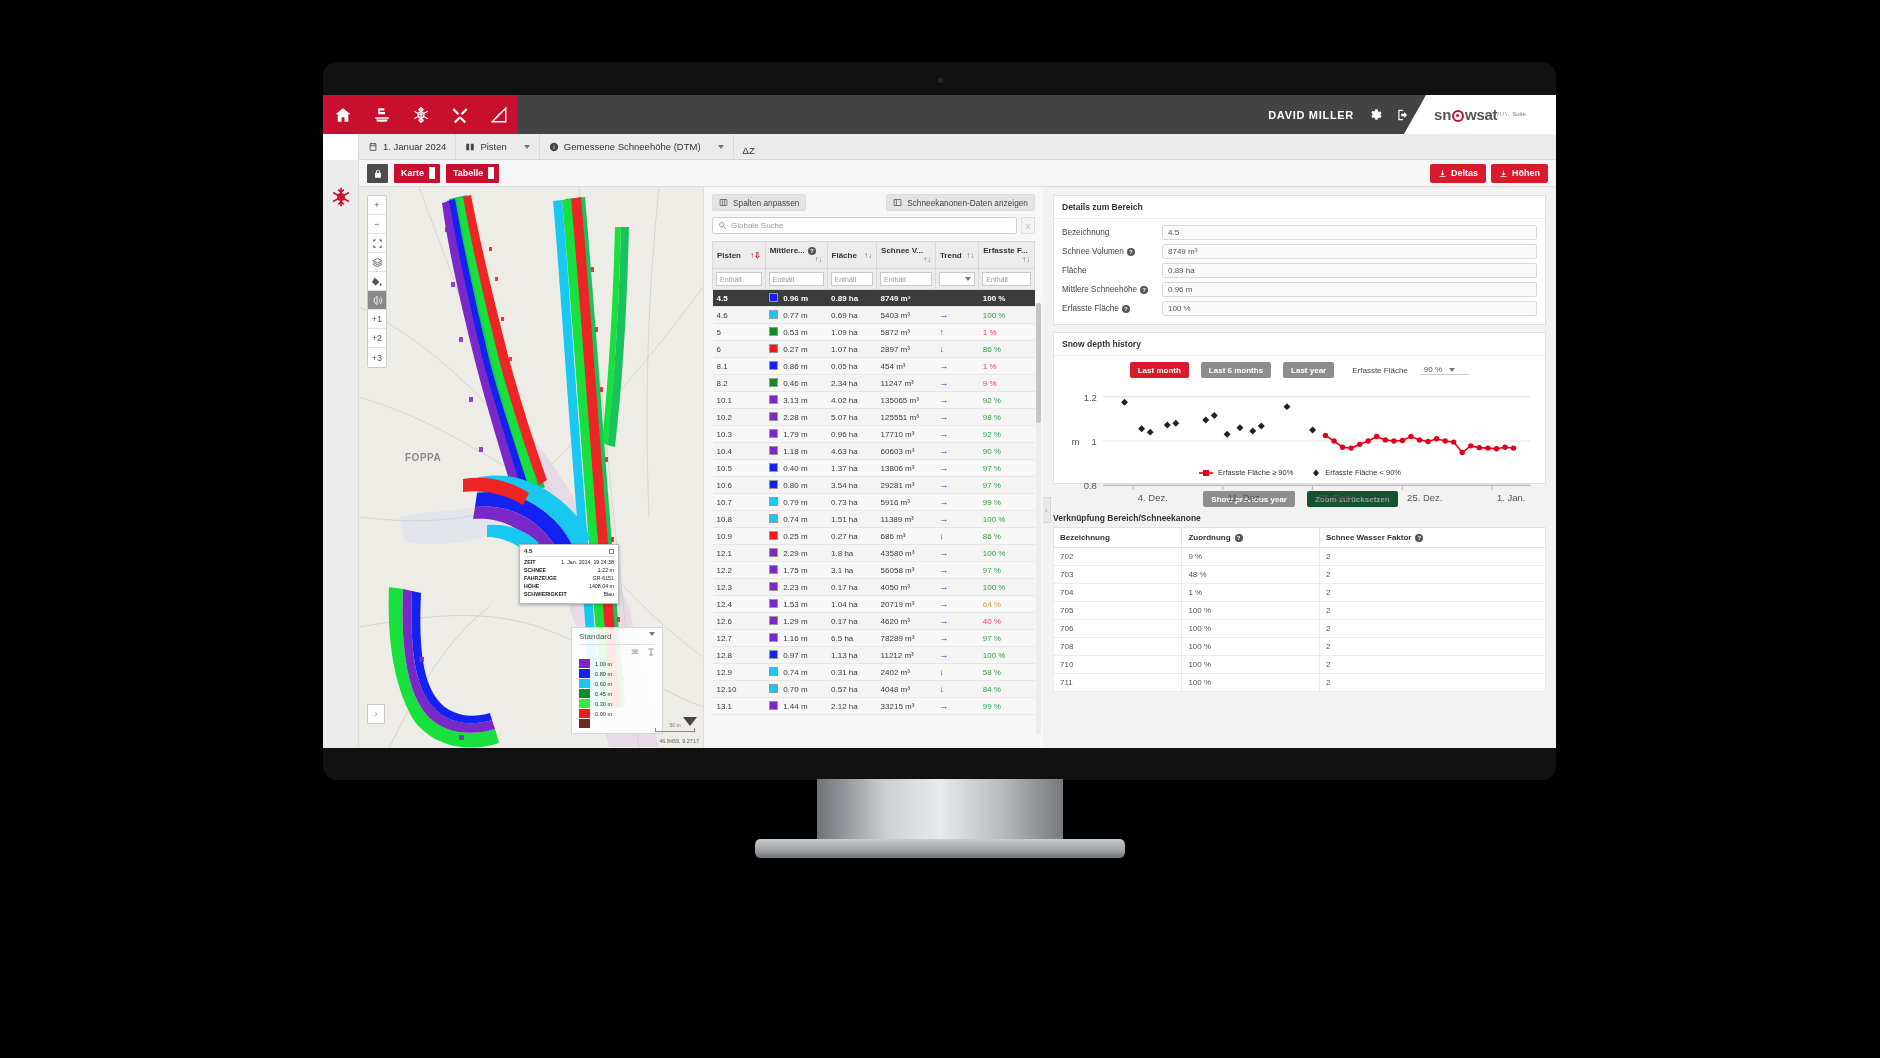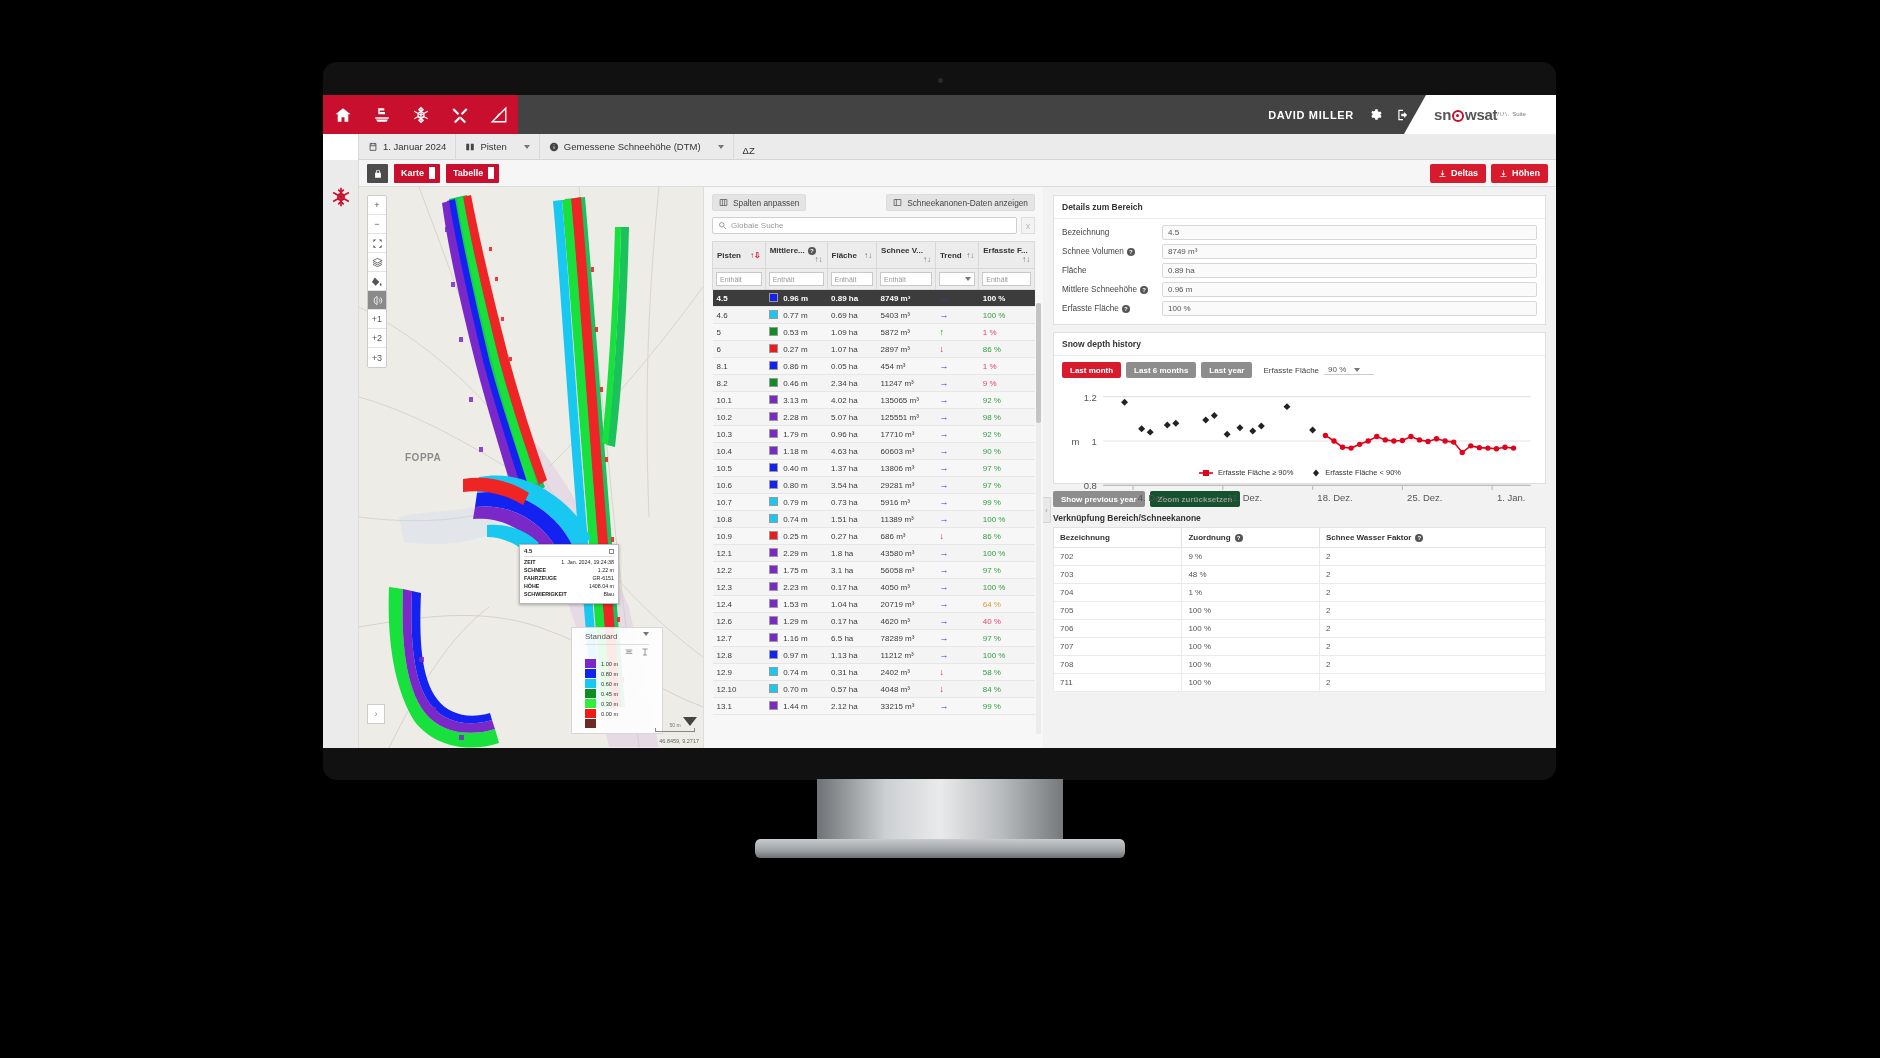--- a/index.html
+++ b/index.html
@@ -93,21 +93,21 @@
     border:1px solid #ccc; font-size:9px; color:#888; display:flex;align-items:center;justify-content:center;}
   #tooltip { position:absolute; left:160px; top:357px; width:100px; background:#fff;
     border:1px solid #bbb; box-shadow:0 1px 3px rgba(0,0,0,.3); font-size:5.3px; color:#222;
     padding:3px 4px 4px; }
   #tooltip .tt-h { display:flex; justify-content:space-between; align-items:center;
     font-size:6px; font-weight:bold; border-bottom:1px solid #ddd; padding-bottom:2px; margin-bottom:2px;}
   #tooltip .tt-h .chk { width:5px; height:5px; border:1px solid #888; }
   #tooltip .tt-r { display:flex; justify-content:space-between; line-height:1.5; }
   #tooltip .tt-k { font-weight:bold; }
   #maplegend { position:absolute; left:212px; bottom:14px; width:92px; background:rgba(255,255,255,.9);
-    border:1px solid #d6d6d6; padding:4px 13px; }
+    border:1px solid #d6d6d6; padding:4px 7px; }
   #maplegend .lg-title { font-size:8px; color:#555; border-bottom:1px solid #ddd;
     padding-bottom:3px; margin-bottom:3px; display:flex; justify-content:space-between;}
   #maplegend .lg-ico { display:flex; gap:8px; justify-content:flex-end; margin-bottom:3px; color:#666;}
   #maplegend .lg-ico svg { width:8px;height:8px;fill:#666;}
   .lg-row { display:flex; align-items:center; gap:5px; font-size:5.6px; color:#333; margin-bottom:1px;}
   .lg-sw { width:11px; height:9px; }
   #scalebar { position:absolute; right:8px; bottom:16px; font-size:5px; color:#777; text-align:center;}
   #scalebar .bar { width:40px; height:4px; border:1px solid #888; border-top:none; margin:0 auto;}
   #coords { position:absolute; right:4px; bottom:4px; font-size:5.5px; color:#666; }
   #mapdrop { position:absolute; right:6px; bottom:22px; width:0;height:0;
@@ -155,21 +155,21 @@
   #detailcol .card { background:#fff; border:1px solid #e0e0e0; margin:0 10px 7px; }
   #detailcol .cardhead { font-size:8.5px; font-weight:bold; color:#333; padding:6px 8px;
     border-bottom:1px solid #ececec;}
   .frow { display:flex; align-items:center; padding:2px 8px; }
   .flabel { width:100px; font-size:8.2px; color:#444; display:flex; align-items:center; gap:3px;}
   .qm { display:inline-block; width:8px; height:8px; border-radius:50%; background:#555; color:#fff;
     font-size:6px; line-height:8px; text-align:center; font-weight:bold; }
   .finput { flex:1; height:15px; border:1px solid #d8d8d8; background:#fafafa; border-radius:2px;
     font-size:8px; color:#555; display:flex; align-items:center; padding:0 5px; }
   #detailcol .sectitle { font-size:8.5px; font-weight:bold; color:#333; padding:5px 10px 4px;}
-  .btnrow { display:flex; align-items:center; gap:5px; padding:0 8px 6px; }
+  .btnrow { display:flex; align-items:center; gap:12px; padding:0 8px 6px;justify-content:center; }
   .pill { height:16px; border-radius:2px; font-size:8px; font-weight:bold; color:#fff;
     display:flex; align-items:center; padding:0 8px;}
   .pill.red { background:#d81b2c; }
   .pill.grey { background:#8d8d8d; }
   .pill.lgrey { background:#14532d; color:#9b9b9b; }
   .minilabel { font-size:8px; color:#444; margin-left:6px;}
   .minisel { font-size:8px; color:#555; border-bottom:1px solid #ccc; padding:0 14px 0 4px;
     position:relative;}
   #chartwrap { position:relative; height:80px; margin:0 8px 2px; }
   #legendrow { display:flex; justify-content:center; gap:18px; font-size:7.5px; color:#333;
@@ -959,26 +959,26 @@
               <td>705</td>
               <td>100 %</td>
               <td>2</td>
             </tr>
             <tr>
               <td>706</td>
               <td>100 %</td>
               <td>2</td>
             </tr>
             <tr>
-              <td>707</td>
+              <td>708</td>
               <td>100 %</td>
               <td>2</td>
             </tr>
             <tr>
-              <td>708</td>
+              <td>710</td>
               <td>100 %</td>
               <td>2</td>
             </tr>
             <tr>
               <td>711</td>
               <td>100 %</td>
               <td>2</td>
             </tr>
           </tbody>
       </table>

